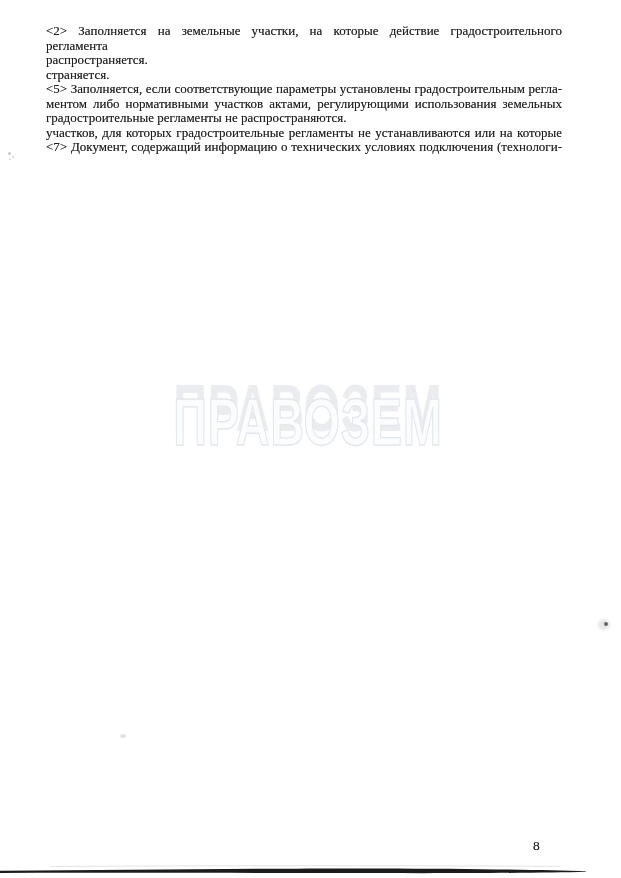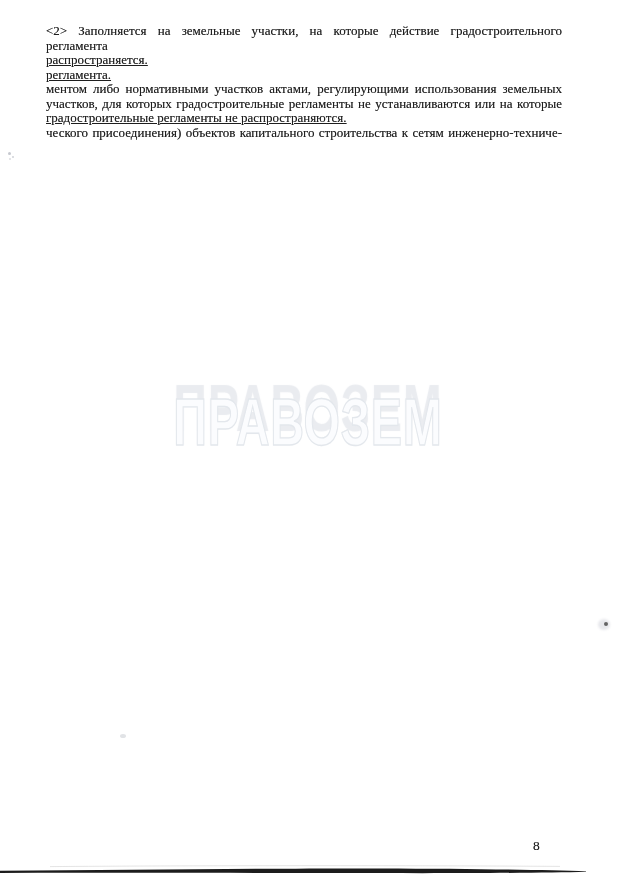--- a/index.html
+++ b/index.html
@@ -27,21 +27,20 @@
     font-size:13px;
     line-height:14.55px;
     text-shadow:0 0 .45px rgba(25,25,25,.55);
   }
   .fn-line{
     text-align:justify;
     text-align-last:justify;
   }
   .fn-line.last{
     text-align-last:left;
-    text-decoration:underline;
   }
   
   .watermark{
     position:absolute;
     top:391px;left:308px;
     transform:translateX(-50%) scaleX(0.70);
     transform-origin:center top;
     font-family:"Liberation Sans", sans-serif;
     font-weight:bold;
     font-size:67px;
@@ -79,29 +78,30 @@
 <div class="page">
 
   <div class="textblock" id="footnotes">
       <div>
         <div class="fn-line">&lt;2&gt; Заполняется на земельные участки, на которые действие градостроительного регламента</div>
         <div class="fn-line last">распространяется.</div>
       </div>
       <div>
       </div>
       <div>
-        <div class="fn-line last">регламента.</div>
+        <div class="fn-line last">страняется.</div>
       </div>
       <div>
+        <div class="fn-line">&lt;5&gt; Заполняется, если соответствующие параметры установлены градостроительным регла-</div>
         <div class="fn-line">ментом либо нормативными участков актами, регулирующими использования земельных</div>
+        <div class="fn-line last">градостроительные регламенты не распространяются.</div>
         <div class="fn-line">участков, для которых градостроительные регламенты не устанавливаются или на которые</div>
-        <div class="fn-line last">градостроительные регламенты не распространяются.</div>
       </div>
       <div>
-        <div class="fn-line">ческого присоединения) объектов капитального строительства к сетям инженерно-техниче-</div>
+        <div class="fn-line">&lt;7&gt; Документ, содержащий информацию о технических условиях подключения (технологи-</div>
       </div>
     </div>
 
   <div class="watermark">ПРАВОЗЕМ</div>
 
   <div class="pagenum">8</div>
 
   <svg class="scan-edge-svg" width="621" height="18" viewBox="0 0 621 18">
     <path d="M50 4.6 C 180 3.6, 380 3.2, 560 4.4" fill="none" stroke="#a8a8a8" stroke-width="0.9" opacity="0.35"></path>
     <path d="M0 8.8 C 140 7.6, 280 6.2, 380 6.4 C 470 6.6, 545 7.8, 586 9.3

